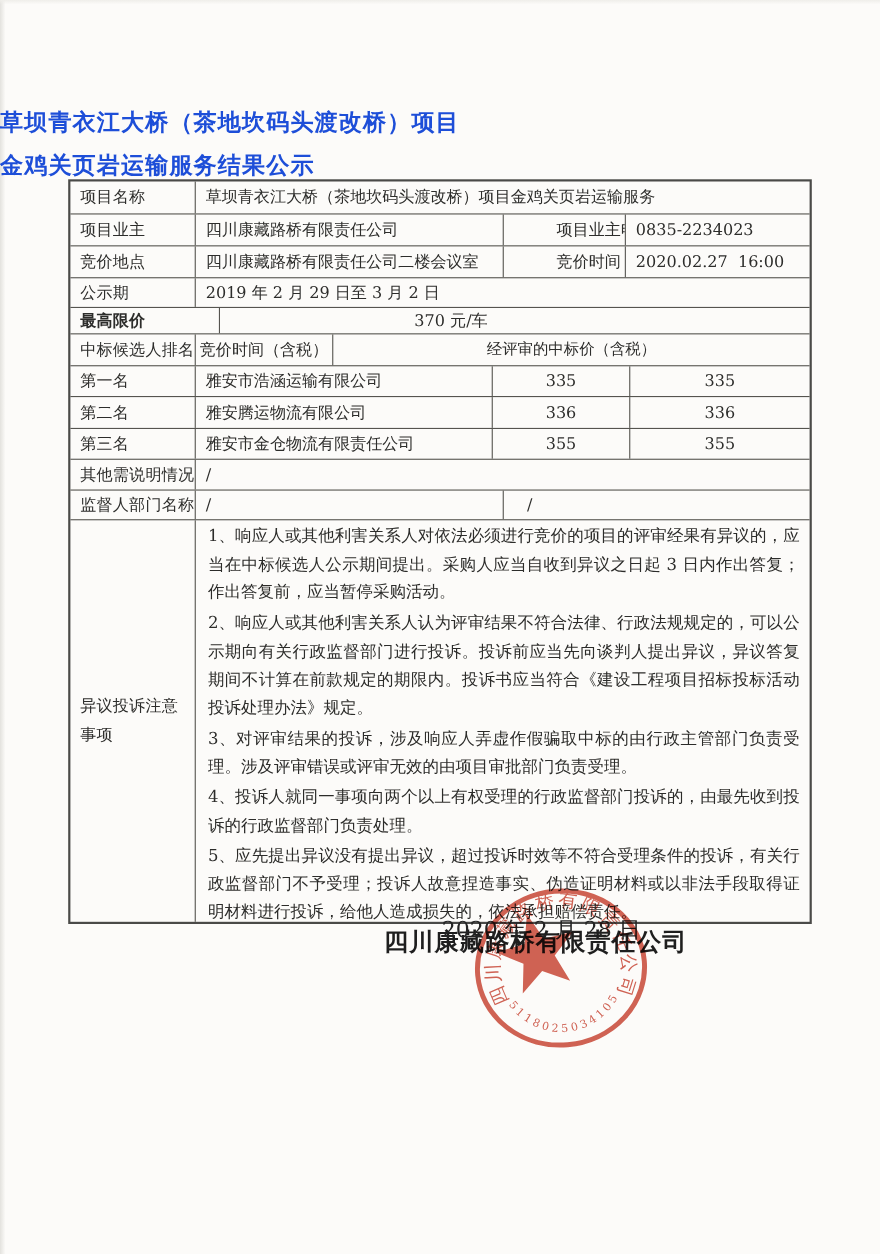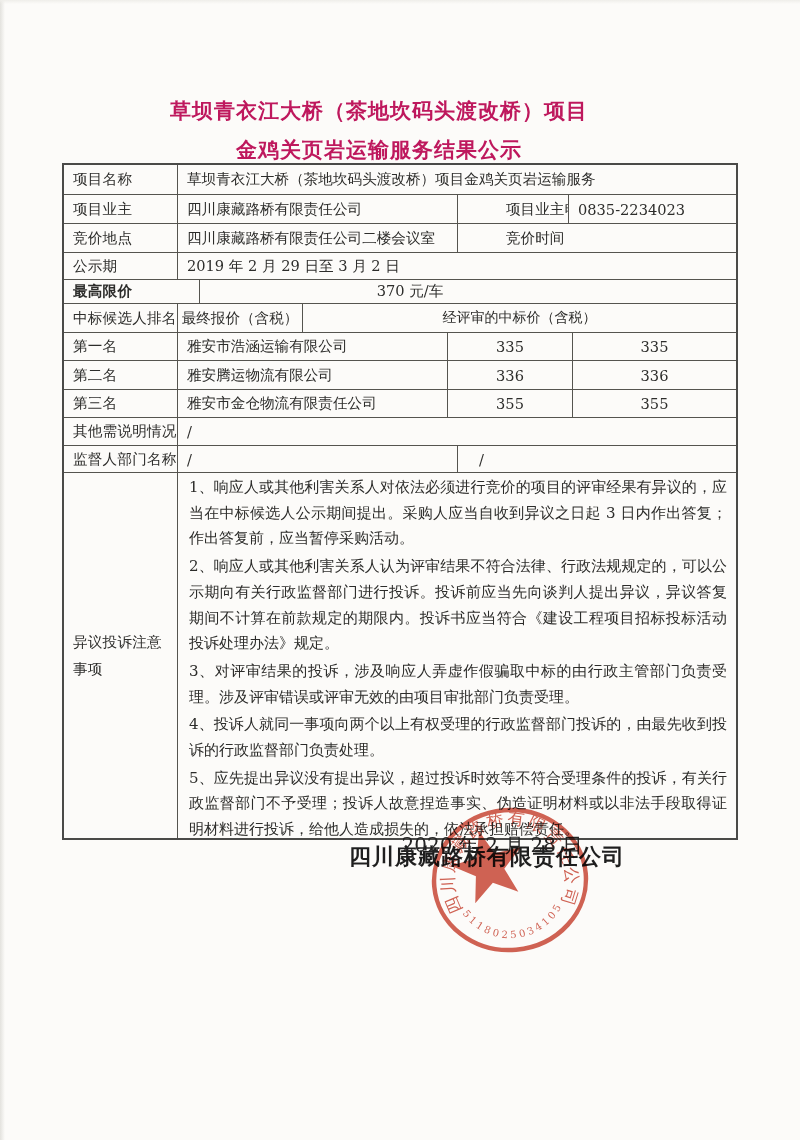--- a/index.html
+++ b/index.html
@@ -3,21 +3,21 @@
 <meta charset="utf-8">
 <style>
   html,body{margin:0;padding:0;}
   body{width:800px;height:1140px;background:#e9e9e7;font-family:"DejaVu Serif","Liberation Serif",serif;}
   .page{position:relative;width:800px;height:1140px;background:#fcfbf9;overflow:hidden;}
   .page::before{content:"";position:absolute;left:0;top:0;width:5px;height:100%;
     background:linear-gradient(90deg,#e3e2de,rgba(255,255,255,0));}
   .page::after{content:"";position:absolute;left:0;top:0;width:100%;height:4px;
     background:linear-gradient(180deg,#efeeea,rgba(255,255,255,0));}
 
-  .title{position:absolute;left:0;width:758px;text-align:center;color:#be185d;
+  .title{position:absolute;left:0;width:758px;color:#1d4ed8;
     font-weight:bold;font-size:21px;letter-spacing:1px;}
   .title1{top:97px;}
   .title2{top:136px;}
 
   .tbl{position:absolute;left:62px;top:163px;width:676px;border:2px solid #4a4a48;
     box-sizing:border-box;color:#2d2d2b;}
   .tr{display:flex;border-top:1px solid #55544f;box-sizing:border-box;}
   .tr:first-child{border-top:none;}
   .td{box-sizing:border-box;display:flex;align-items:center;border-left:1px solid #55544f;
     padding:0 5px 0 9px;font-size:14.6px;white-space:pre;overflow:hidden;}
@@ -66,35 +66,36 @@
       <div class="td c-label">项目业主</div>
       <div class="td c-v1">四川康藏路桥有限责任公司</div>
       <div class="td c-l2">项目业主电话</div>
       <div class="td c-grow">0835-2234023</div>
     </div>
 
     <div class="tr" style="height:29px">
       <div class="td c-label">竞价地点</div>
       <div class="td c-v1">四川康藏路桥有限责任公司二楼会议室</div>
       <div class="td c-l2">竞价时间</div>
+      <div class="td c-grow">2020.02.27  16:00</div>
     </div>
 
     <div class="tr" style="height:27px">
       <div class="td c-label">公示期</div>
       <div class="td c-grow">2019 年 2 月 29 日至 3 月 2 日</div>
     </div>
 
     <div class="tr" style="height:24px">
       <div class="td c-label b">最高限价</div>
       <div class="td c-grow center-shift">370 元/车</div>
     </div>
 
     <div class="tr" style="height:29px">
       <div class="td c-label">中标候选人排名</div>
-      <div class="td c-p1">最终报价（含税）</div>
+      <div class="td c-p1">竞价时间（含税）</div>
       <div class="td c-p2" style="font-size:14px">经评审的中标价（含税）</div>
     </div>
 
     <div class="tr" style="height:28px">
       <div class="td c-label">第一名</div>
       <div class="td c-name">雅安市浩涵运输有限公司</div>
       <div class="td c-p1">335</div>
       <div class="td c-p2">335</div>
     </div>
 

